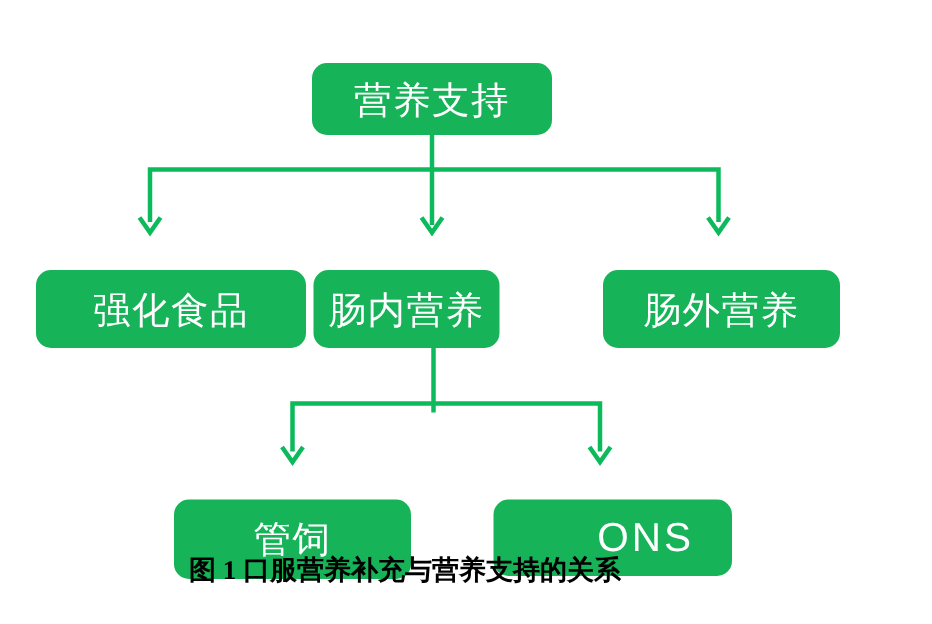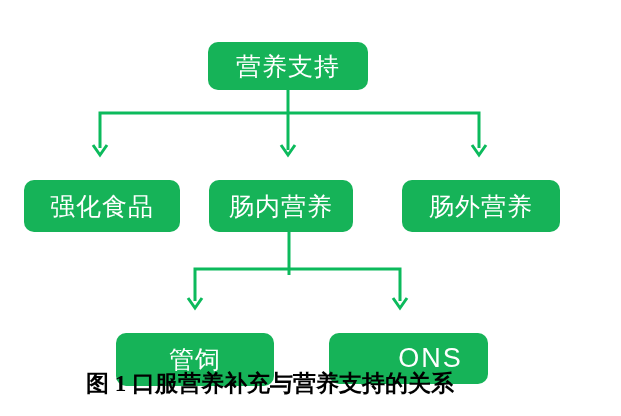--- a/index.html
+++ b/index.html
@@ -35,33 +35,33 @@
     justify-content: center;
     background: var(--node-fill, #16b358);
     color: var(--node-text, #ffffff);
     border-radius: 10px;
     font-size: 25px;
     letter-spacing: 1px;
     box-sizing: border-box;
     margin-top: 20px;
   }
   .node-root        { left: 208px; top: 22px;  width: 160px; height: 48px; }
-  .node-fortified   { left: 24px;  top: 160px; width: 156px; height: 52px; }
-  .node-enteral     { left: 209px; top: 160px; width: 144px; height: 52px; }
+  .node-fortified   { left: 24px;  top: 160px; width: 180px; height: 52px; }
+  .node-enteral     { left: 209px; top: 160px; width: 124px; height: 52px; }
   .node-parenteral  { left: 402px; top: 160px; width: 158px; height: 52px; }
   .node-tube        { left: 116px; top: 313px; width: 158px; height: 53px; }
   .node-ons         { left: 329px; top: 313px; width: 159px; height: 51px; font-size: 27px; letter-spacing: 2px; padding-left: 44px; }
   .caption {
     position: absolute;
     left: 0; top: 368px;
     width: 540px;
     text-align: center;
     font-family: "Liberation Serif", "DejaVu Serif", serif;
     font-weight: 700;
-    font-size: 23px;
+    font-size: 18px;
     color: var(--caption-text, #000000);
     white-space: pre;
   }
 </style>
 </head>
 <body>
 
 <div class="canvas">
 
   <svg class="connectors" viewBox="0 0 621 416" xmlns="http://www.w3.org/2000/svg" aria-hidden="true">

